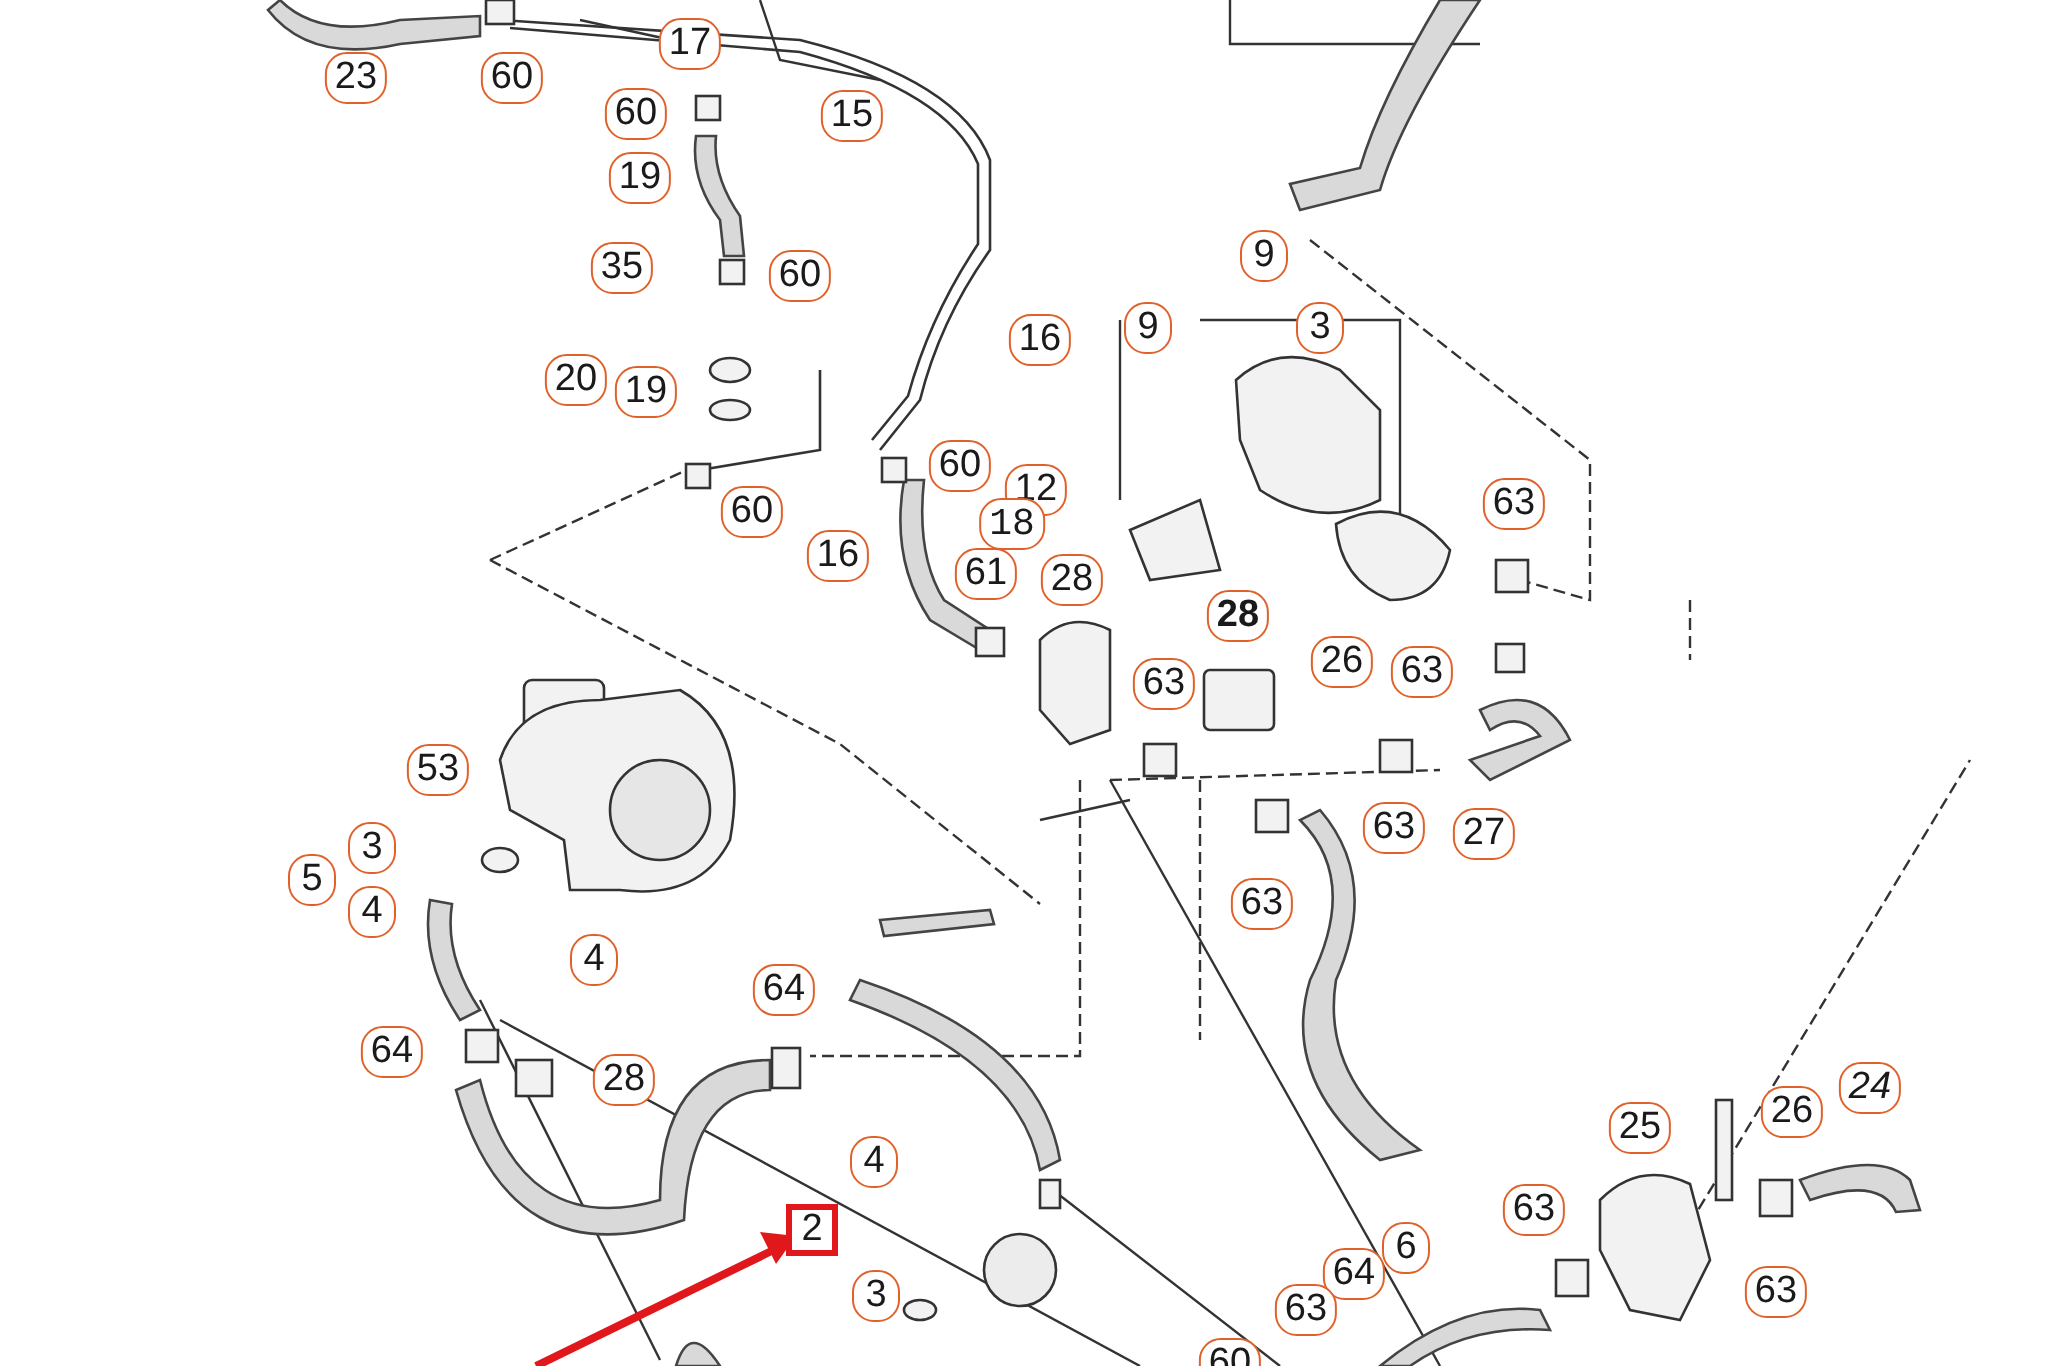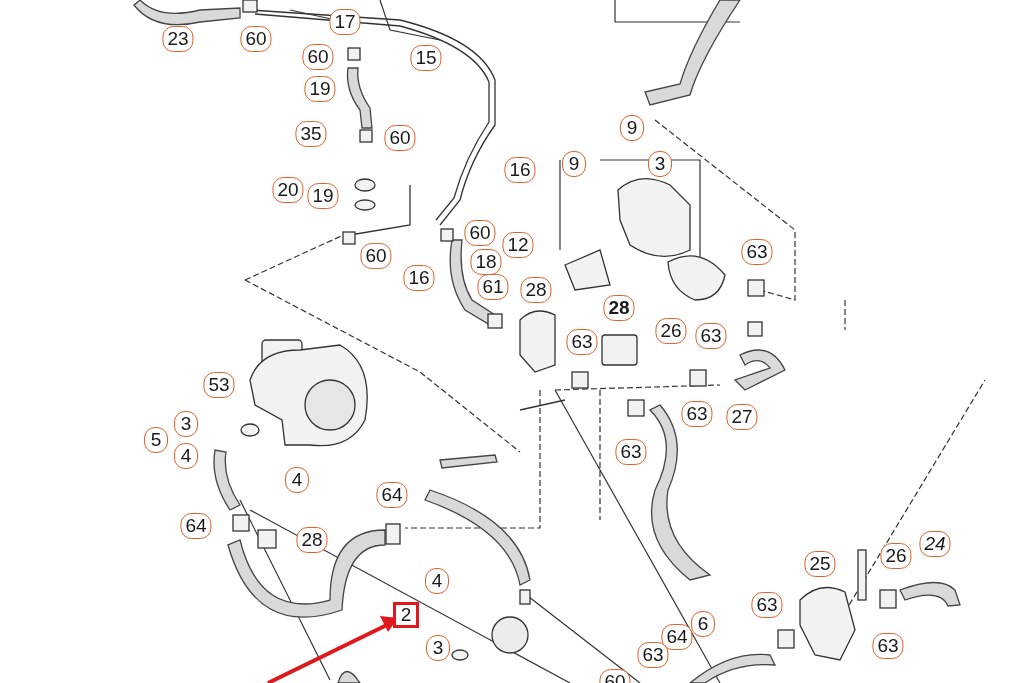--- a/index.html
+++ b/index.html
@@ -121,21 +121,21 @@
     <div class="callout" style="left: 288px; top: 190px;">20</div>
     <div class="callout" style="left: 323px; top: 196px;">19</div>
     <div class="callout" style="left: 520px; top: 170px;">16</div>
     <div class="callout" style="left: 632px; top: 128px;">9</div>
     <div class="callout" style="left: 574px; top: 164px;">9</div>
     <div class="callout" style="left: 660px; top: 164px;">3</div>
     <div class="callout" style="left: 518px; top: 245px;">12</div>
     <div class="callout" style="left: 480px; top: 233px;">60</div>
     <div class="callout" style="left: 376px; top: 256px;">60</div>
     <div class="callout" style="left: 419px; top: 278px;">16</div>
-    <div class="callout" style="left: 486px; top: 262px;">18</div>
+    <div class="callout" style="left: 506px; top: 262px; font-family: Liberation Mono, monospace;">18</div>
     <div class="callout" style="left: 493px; top: 287px;">61</div>
     <div class="callout" style="left: 536px; top: 290px;">28</div>
     <div class="callout" style="left: 757px; top: 252px;">63</div>
     <div class="callout" style="left: 619px; top: 308px; font-weight: bold;">28</div>
     <div class="callout" style="left: 671px; top: 331px;">26</div>
     <div class="callout" style="left: 711px; top: 336px;">63</div>
     <div class="callout" style="left: 582px; top: 342px;">63</div>
     <div class="callout" style="left: 219px; top: 385px;">53</div>
     <div class="callout" style="left: 697px; top: 414px;">63</div>
     <div class="callout" style="left: 742px; top: 417px;">27</div>

